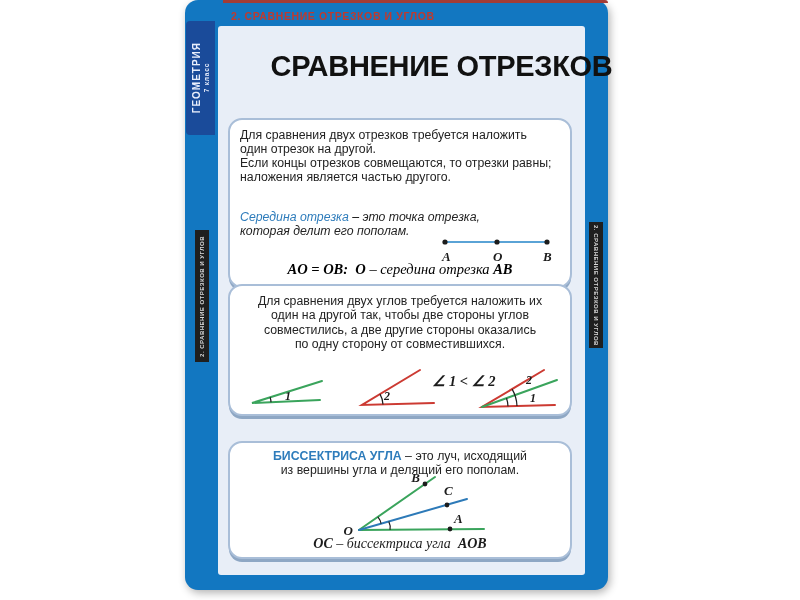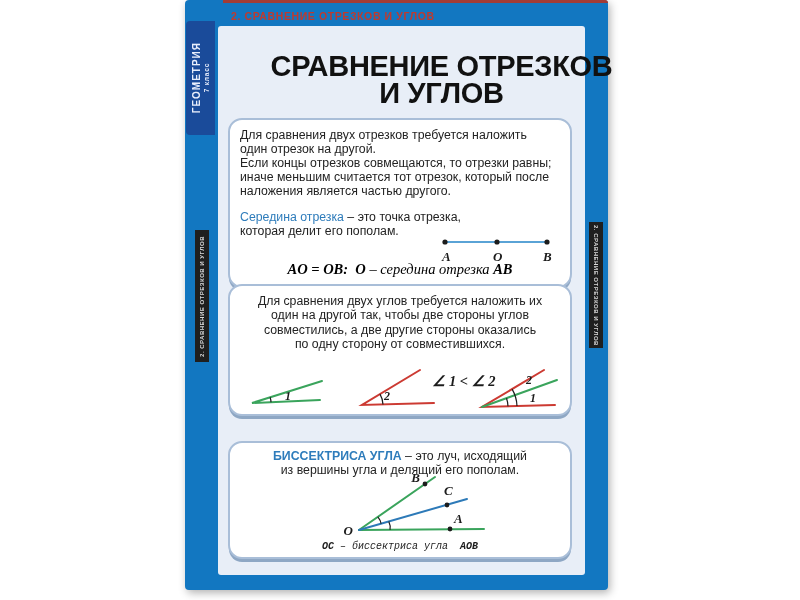--- a/index.html
+++ b/index.html
@@ -3,21 +3,21 @@
 <meta charset="utf-8">
 <style>
   html,body{margin:0;padding:0;}
   body{
     width:800px;height:600px;background:#ffffff;position:relative;overflow:hidden;
     font-family:"Liberation Sans",sans-serif;
     -webkit-font-smoothing:antialiased;
   }
   .poster{
     position:absolute;left:185px;top:0;width:423px;height:590px;
-    background:var(--poster-blue);border-radius:4px;
+    background:var(--poster-blue);border-radius:13px;
     box-shadow:2px 3px 8px rgba(0,0,0,.30);
   }
   .top-strip{position:absolute;left:38px;right:0;top:0;height:3px;background:var(--strip-maroon);border-radius:0 6px 0 0;}
   .header{
     position:absolute;left:46px;top:10px;
     font-size:10.5px;font-weight:700;letter-spacing:.6px;color:var(--header-red);
     white-space:nowrap;
   }
   .panel{
     position:absolute;left:33px;top:26px;width:367px;height:549px;
@@ -57,37 +57,37 @@
     border:2px solid var(--card-border);border-radius:14px;
     box-shadow:0 4px 0 -1px var(--card-shadow);
     box-sizing:border-box;
   }
   .card1{top:118px;height:170px;}
   .card2{top:284px;height:132px;}
   .card3{top:441px;height:118px;padding-left:8px;}
   .body-text{font-size:12.3px;line-height:14px;color:var(--text-dark);}
   .body-text > div{white-space:nowrap;}
   .p-seg{position:absolute;left:10px;top:8px;}
-  .p-def{position:absolute;left:10px;top:90px;}
+  .p-def{position:absolute;left:10px;top:90px;font-style:italic;}
   .center{text-align:center;width:100%;}
   .p-ang{position:absolute;left:0;top:8px;line-height:14.4px;}
   .p-bis{position:absolute;left:0;top:6px;}
   .term{color:var(--term-blue);}
   .term-caps{color:var(--term-blue);font-weight:700;}
   .seg-svg{position:absolute;left:200px;top:110px;}
   .ang-svg{position:absolute;left:0;top:72px;}
   .bis-svg{position:absolute;left:80px;top:30px;}
   .formula{
     position:absolute;left:0;bottom:8px;width:100%;text-align:center;
     font-family:"Liberation Serif",serif;font-style:italic;font-size:14.5px;
     color:#000000;white-space:pre;
   }
   .caption{
     position:absolute;left:0;bottom:5px;width:100%;text-align:center;
-    font-family:Liberation Mono, monospace;font-style:italic;font-size:10px;
+    font-family:Liberation Serif, serif;font-style:italic;font-size:14px;
     color:#1c1c1c;white-space:pre;
   }
   .b{font-weight:700;}
   
   svg .seg-line{stroke:var(--segment-blue);stroke-width:2.2;}
   svg .g{stroke:var(--green);stroke-width:2;fill:none;stroke-linecap:round;}
   svg .r{stroke:var(--ray-red);stroke-width:2;fill:none;stroke-linecap:round;}
   svg .bl{stroke:var(--ray-blue);stroke-width:2;fill:none;stroke-linecap:round;}
   svg .arc{stroke:#1c1c1c;stroke-width:1.2;fill:none;}
   svg .dot{fill:#1c1c1c;}
@@ -112,29 +112,27 @@
 
   <div class="spine spine-left">
     <span>2. СРАВНЕНИЕ ОТРЕЗКОВ И УГЛОВ</span>
   </div>
   <div class="spine spine-right">
     <span>2. СРАВНЕНИЕ ОТРЕЗКОВ И УГЛОВ</span>
   </div>
 
   <div class="title">
     <div>СРАВНЕНИЕ ОТРЕЗКОВ</div>
-    <div>И УГЛОВ</div>
   </div>
 
   <section class="card card1">
     <div class="body-text p-seg">
       <div>Для сравнения двух отрезков требуется наложить</div>
       <div>один отрезок на другой.</div>
       <div>Если концы отрезков совмещаются, то отрезки равны;</div>
-      <div>иначе меньшим считается тот отрезок, который после</div>
       <div>наложения является частью другого.</div>
     </div>
     <div class="body-text p-def">
       <div><span class="term">Середина отрезка</span><span> – это точка отрезка,</span></div>
       <div>которая делит его пополам.</div>
     </div>
     <svg class="seg-svg" width="135" height="38" viewBox="0 0 135 38">
       <line class="seg-line" x1="15" y1="12" x2="119" y2="12"></line>
       <circle class="dot" cx="15" cy="12" r="2.6"></circle>
       <circle class="dot" cx="67" cy="12" r="2.6"></circle>

